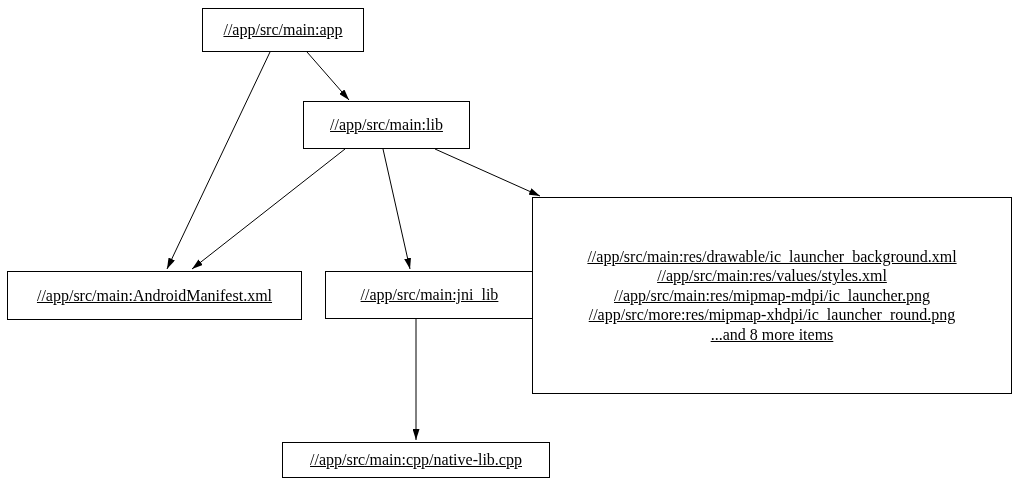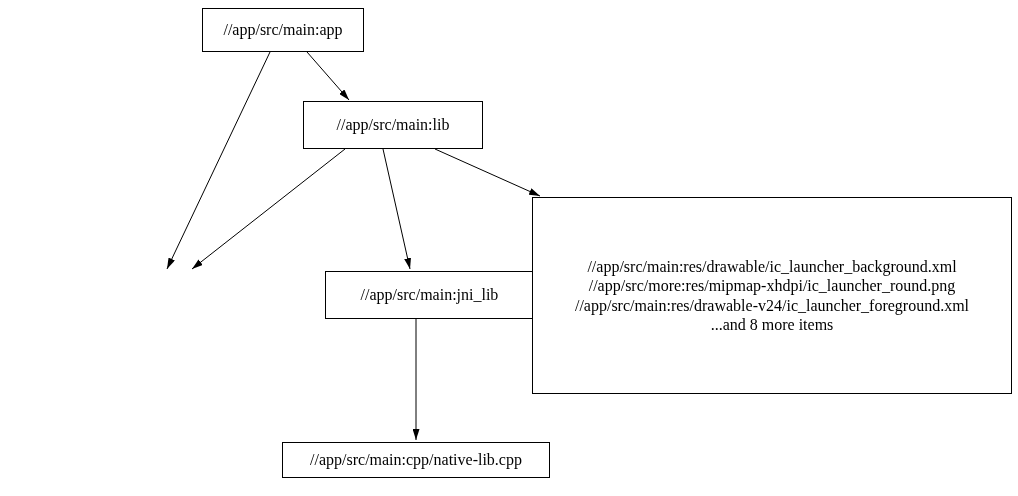--- a/index.html
+++ b/index.html
@@ -27,28 +27,29 @@
     position: absolute;
     box-sizing: border-box;
     border: 1px solid #000000;
     background: #ffffff;
     display: flex;
     align-items: center;
     justify-content: center;
     font-size: 16px;
     white-space: nowrap;
     text-align: right;
+    text-decoration: underline;
   }
   .node.multiline {
     flex-direction: column;
     line-height: 19.4px;
     justify-content: center;
   }
   #node-app            { left: 202px; top:   8px; width: 162px; height: 44px; }
-  #node-lib            { left: 303px; top: 101px; width: 180px; height: 48px; }
+  #node-lib            { left: 303px; top: 101px; width: 167px; height: 48px; }
   #node-manifest       { left:   7px; top: 271px; width: 295px; height: 49px; }
   #node-jni-lib        { left: 325px; top: 271px; width: 209px; height: 48px; }
   #node-res-group      { left: 532px; top: 197px; width: 480px; height: 197px; }
   #node-native-lib     { left: 282px; top: 442px; width: 268px; height: 36px; }
 </style>
 </head>
 <body>
 
 <div class="canvas">
 
@@ -63,25 +64,27 @@
     <line x1="345" y1="149" x2="192" y2="269" stroke="#000000" stroke-width="1" marker-end="url(#arrow)"></line>
     <line x1="383" y1="149" x2="410" y2="269" stroke="#000000" stroke-width="1" marker-end="url(#arrow)"></line>
     <line x1="435" y1="149" x2="540" y2="196" stroke="#000000" stroke-width="1" marker-end="url(#arrow)"></line>
     <line x1="416" y1="319" x2="416" y2="440" stroke="#000000" stroke-width="1" marker-end="url(#arrow)"></line>
   </svg>
 
   <div class="node" id="node-app">//app/src/main:app</div>
 
   <div class="node" id="node-lib">//app/src/main:lib</div>
 
+  <div class="node" id="node-manifest">//app/src/main:AndroidManifest.xml</div>
 
   <div class="node" id="node-jni-lib">//app/src/main:jni_lib</div>
 
   <div class="node multiline" id="node-res-group">
     <div>//app/src/main:res/drawable/ic_launcher_background.xml</div>
+    <div>//app/src/main:res/values/styles.xml</div>
+    <div>//app/src/main:res/mipmap-mdpi/ic_launcher.png</div>
     <div>//app/src/more:res/mipmap-xhdpi/ic_launcher_round.png</div>
-    <div>//app/src/main:res/drawable-v24/ic_launcher_foreground.xml</div>
     <div>...and 8 more items</div>
   </div>
 
   <div class="node" id="node-native-lib">//app/src/main:cpp/native-lib.cpp</div>
 
 </div>
 
 </body></html>

